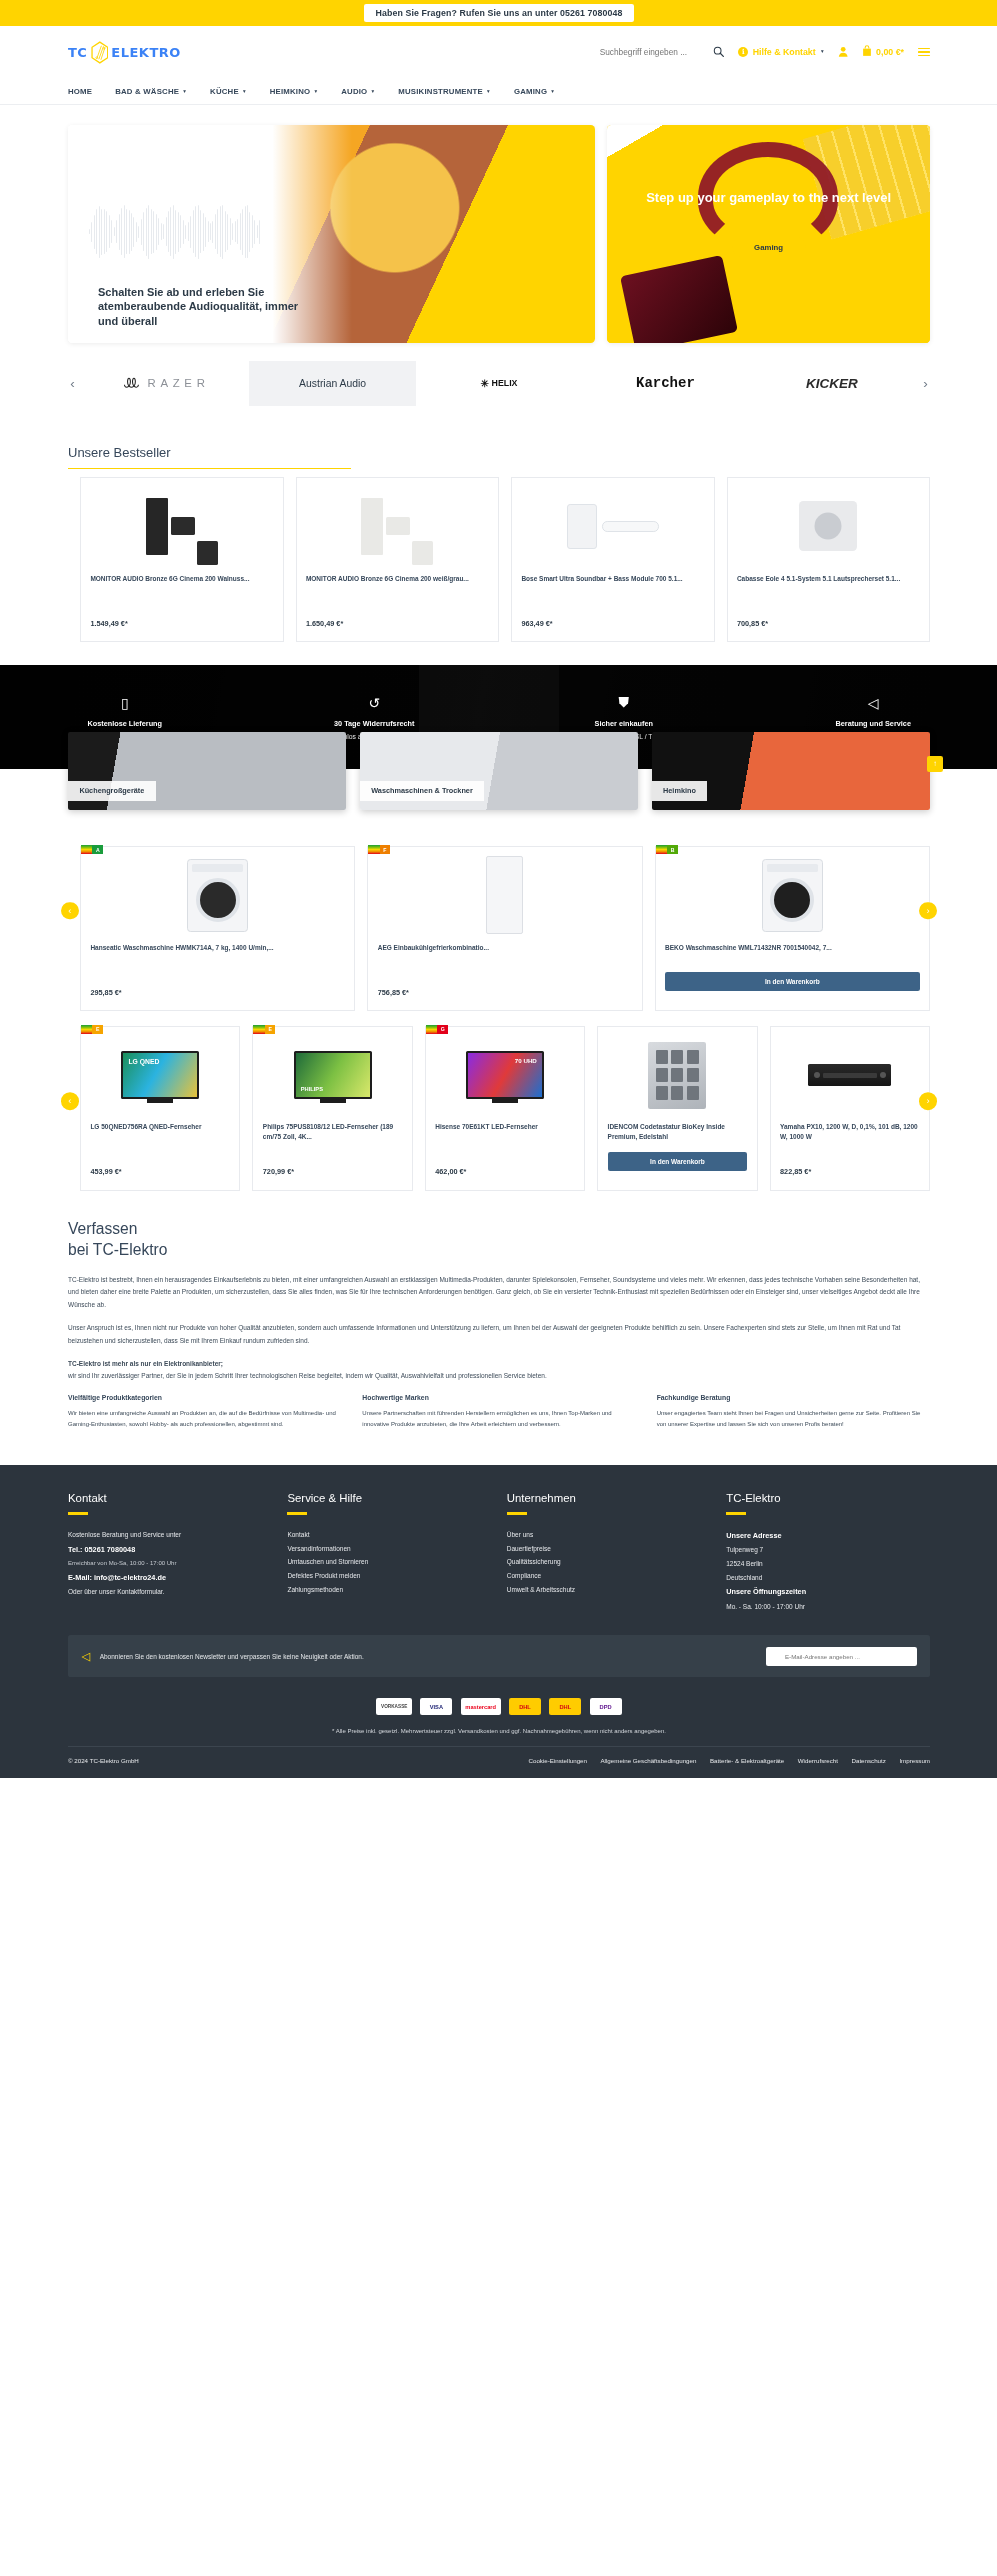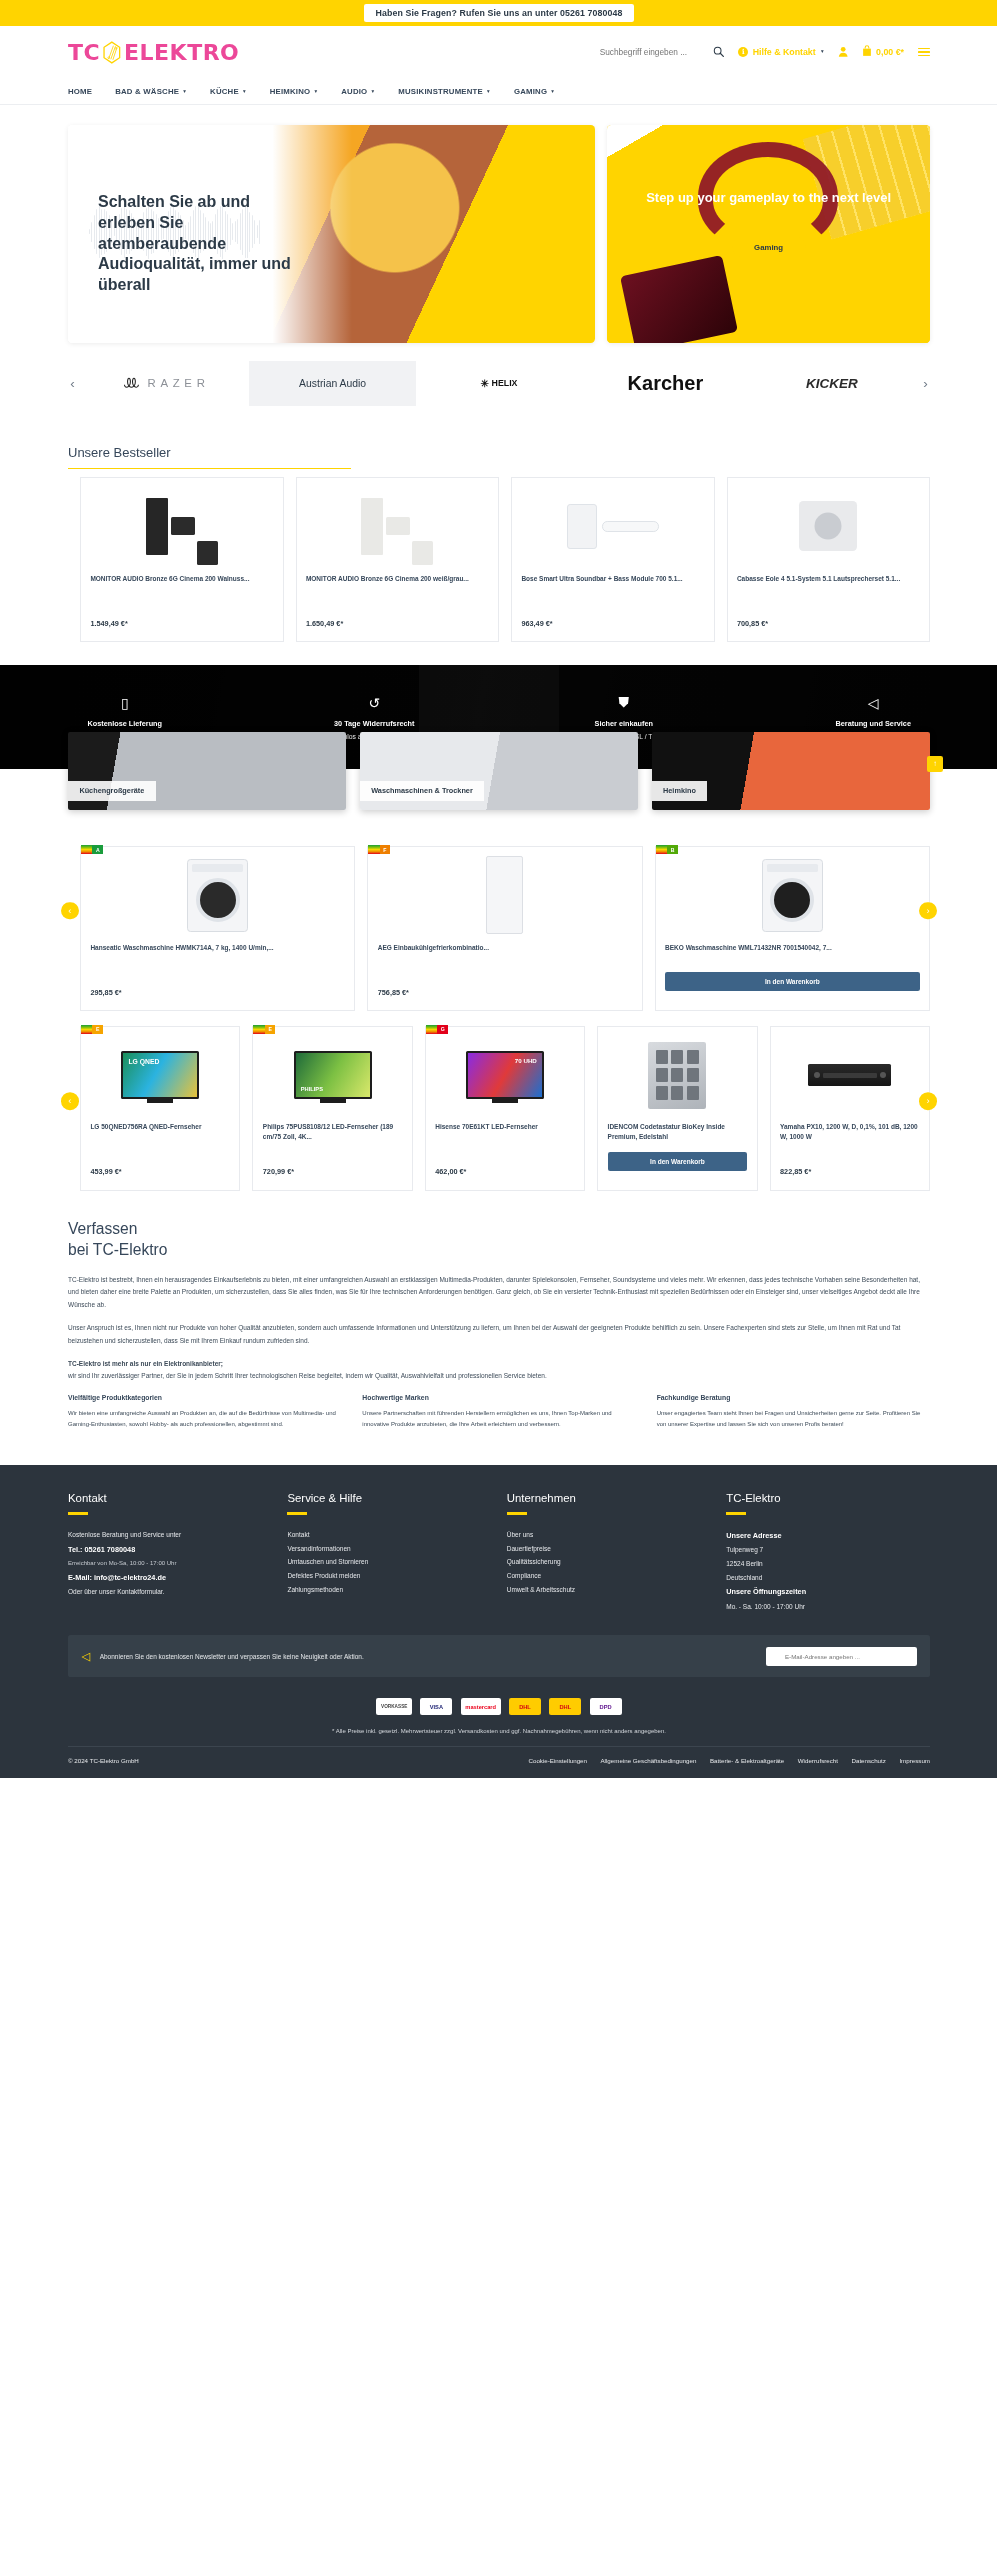--- a/index.html
+++ b/index.html
@@ -26,22 +26,22 @@
   }
 
   
   .header {
     height: 52px; display: flex; align-items: center;
     padding: 0 68px; justify-content: space-between;
     background: #fff;
   }
   .logo { display: flex; align-items: center; gap: 3.1px; }
   .logo-text {
-    font-size: 22px; font-weight: 800; letter-spacing: 0.5px;
-    color: #ec4899; font-family: "DejaVu Sans", sans-serif;
+    font-size: 13px; font-weight: 800; letter-spacing: 0.5px;
+    color: #3b82f6; font-family: "DejaVu Sans", sans-serif;
   }
   .logo-hex { width: 17.7px; height: 23px; position: relative; }
   .logo-hex svg { display:block; }
   .header-right { display: flex; align-items: center; gap: 13.5px; }
   .search-box { display: flex; align-items: center; gap: 14.5px; }
   .search-input {
     border: none; outline: none; font-size: 8.3px; color: #8a93a0;
     font-family: "Liberation Sans", sans-serif; width: 99px; background: transparent;
   }
   .icon-btn { cursor: pointer; display: flex; align-items: center; }
@@ -89,22 +89,22 @@
   .hero-wave {
     position: absolute; left: 21px; top: 78px; width: 171px; height: 57px;
     display: flex; align-items: center; gap: 2.1px; opacity: .6;
   }
   .hero-wave i { display:block; width: 1.6px; background: #d8dde3; border-radius: 1px; }
   .hero-left-overlay {
     position: absolute; left: 0; top: 0; bottom: 0; width: 54%;
     background: linear-gradient(90deg,#fff 0 72%, rgba(255,255,255,0) 100%);
   }
   .hero-caption {
-    position: absolute; left: 30px; bottom: 47px; width: 208px;
-    font-size: 16px; font-weight: 800; color: #2c3a47; line-height: 1.3;
+    position: absolute; left: 30px; bottom: 15px; width: 208px;
+    font-size: 11px; font-weight: 800; color: #2c3a47; line-height: 1.3;
     z-index: 3;
   }
   .hero-right {
     flex: 1 1 38%; height: 218px; border-radius: 4.2px; overflow: hidden;
     position: relative; background: #ffd400;
     box-shadow: 0 1px 5.2px rgba(0,0,0,.08);
   }
   .hero-right-img {
     position: absolute; inset: 0;
     background:
@@ -140,21 +140,21 @@
     flex: 1; height: 45px; display: flex; align-items: center; justify-content: center;
     font-size: 11.4px; color: #6f7781; cursor: pointer;
   }
   .brand.hl { background: #f1f2f4; }
   .brand-razer { display:flex; align-items:center; gap:7.3px; }
   .brand-razer .mark { font-size: 17.7px; color:#1c1c1c; font-family:"DejaVu Sans",sans-serif; }
   .brand-razer .word { letter-spacing: 4.7px; font-size: 11.4px; color:#8c9097; }
   .brand-aa { font-size: 10.4px; color:#2c3a47; font-weight:500; }
   .brand-helix { display:flex; align-items:center; gap:2.6px; font-weight:800; color:#111; font-size:8.8px;}
   .brand-helix .sun { font-size: 10px; }
-  .brand-karcher { font-size: 20px; font-weight: 900; color:#111; font-family:Liberation Sans, sans-serif; }
+  .brand-karcher { font-size: 14px; font-weight: 900; color:#111; font-family:Liberation Mono, monospace; }
   .brand-kicker { font-size: 13.5px; font-weight: 900; color:#2b2b2b; font-style: italic; }
 
   
   .sec-head { padding: 10.4px 68px 0; }
   .sec-title { font-size: 13px; font-weight: 500; color: #36475a; margin-top: 24px; }
   .sec-rule { height: 1px; background: #ffd400; width: 283px; margin-top: 7.3px; }
 
   
   .prow { position: relative; padding: 8.3px 68px 0; }
   .pgrid { display: flex; gap: 0; }

